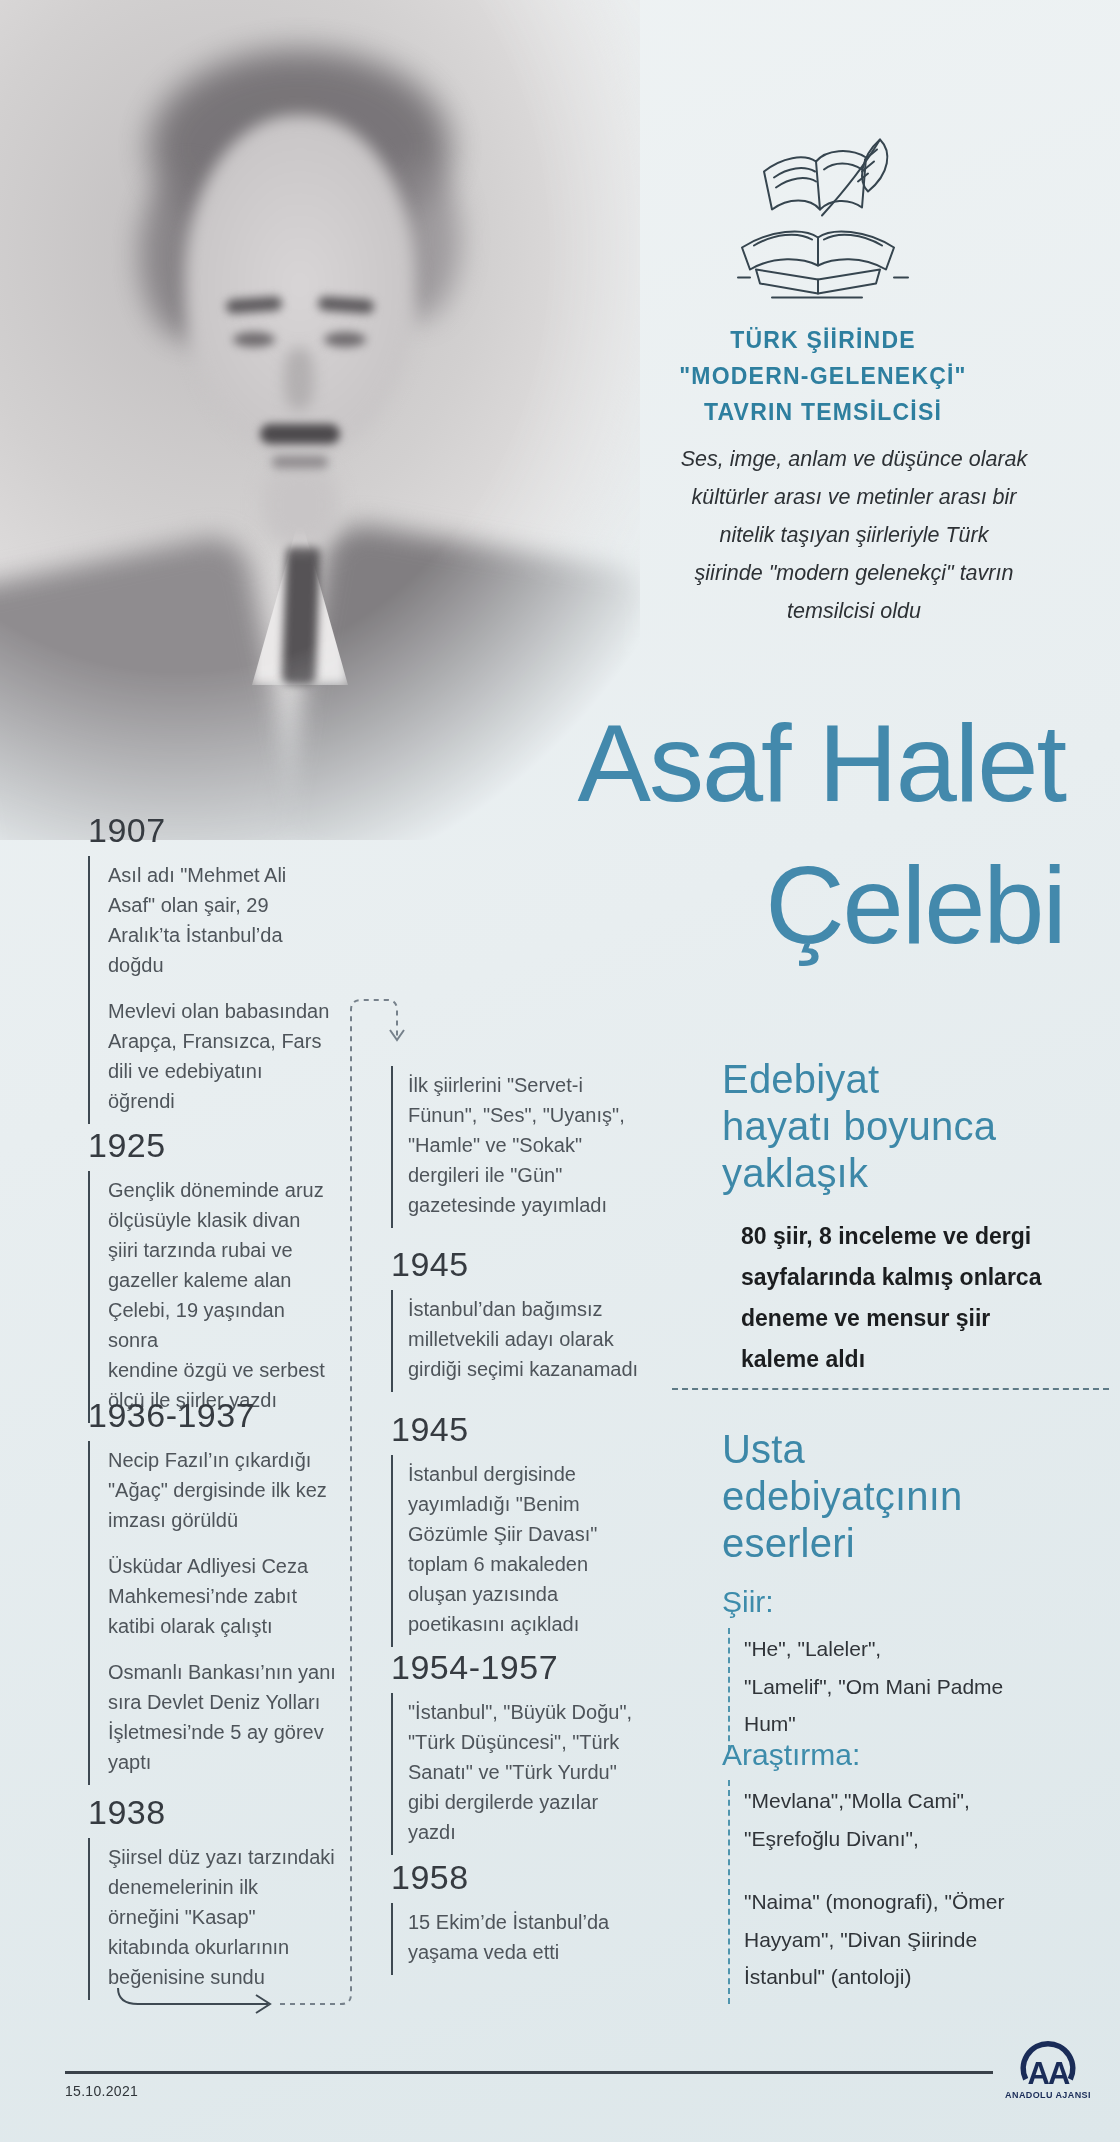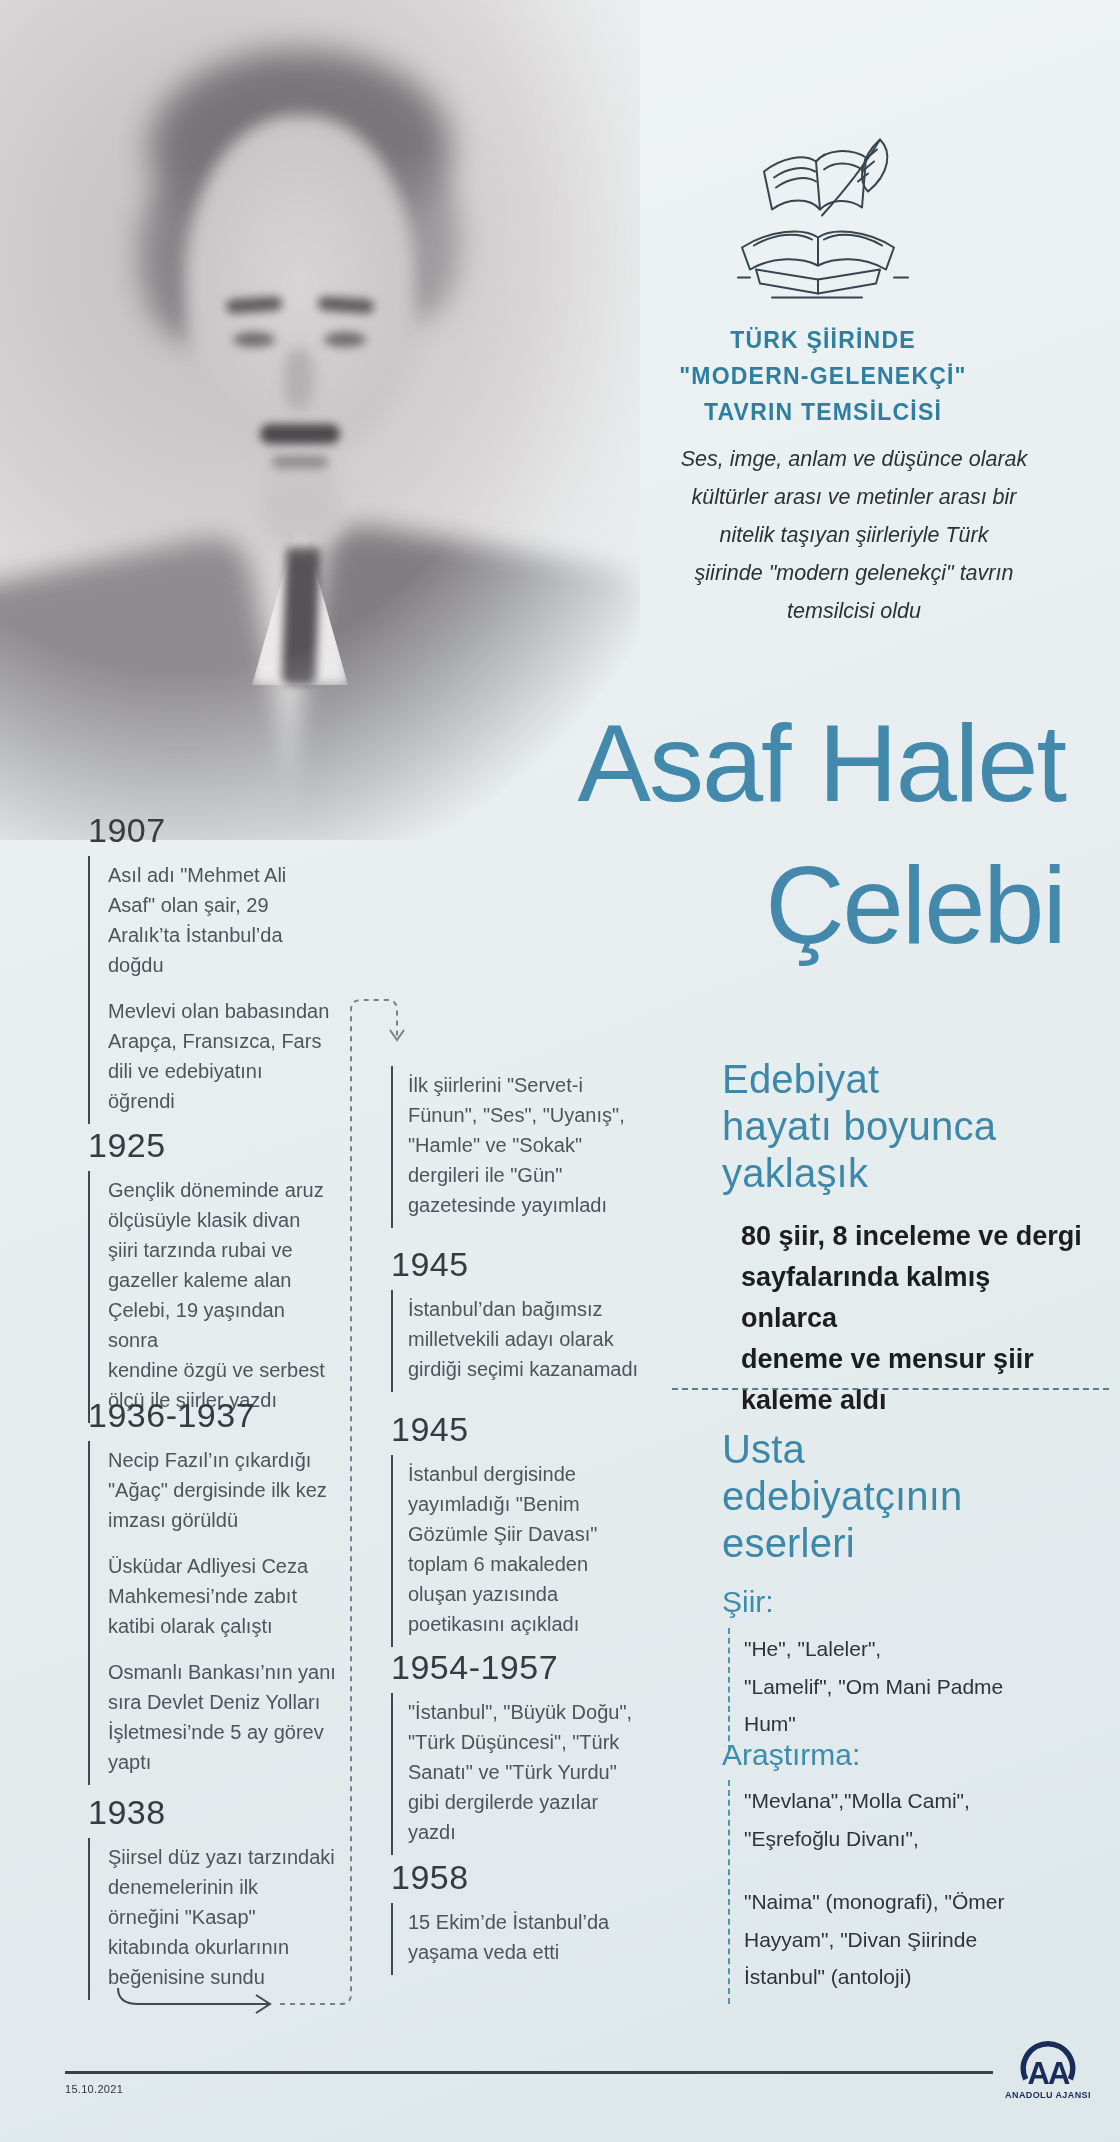--- a/index.html
+++ b/index.html
@@ -52,34 +52,34 @@
   #col-mid .tcontent{padding-left:15px;}
   .tpara{font-size:20px;line-height:30px;color:#4e545a;}
   .tpara + .tpara{margin-top:16px;}
   .connector{position:absolute;left:0;top:0;width:1120px;height:2142px;pointer-events:none;}
 
   
   .teal-heading{position:absolute;left:722px;width:400px;font-size:40px;line-height:47px;color:#3d88a8;letter-spacing:.2px;}
   #stat-heading{top:1056px;}
   #works-heading{top:1426px;}
   .stat-text{position:absolute;left:741px;top:1216px;width:350px;
-    font-size:27px;line-height:41px;font-weight:bold;color:#1b1d1f;}
+    font-size:23px;line-height:41px;font-weight:bold;color:#1b1d1f;}
   .divider{position:absolute;left:672px;top:1388px;width:437px;border-top:2px dashed #5e7a86;}
   .cat-label{position:absolute;left:722px;font-size:30px;line-height:34px;color:#3d8cab;}
   #poetry-label{top:1585px;}
   #research-label{top:1738px;}
   .works-list{position:absolute;left:728px;border-left:2px dashed #4f95ae;padding:2px 0 8px 14px;
     width:370px;font-size:21px;line-height:37.5px;color:#303439;}
   #poetry-list{top:1628px;}
   #research-list{top:1780px;}
   #research-list .ml + .ml{margin-top:26px;}
 
   
   .footer-line{position:absolute;left:65px;top:2071px;width:928px;height:3px;background:#3a424a;}
-  .date{position:absolute;left:65px;top:2083px;font-size:11px;color:#30353a;letter-spacing:.3px;}
+  .date{position:absolute;left:65px;top:2083px;font-size:14px;color:#30353a;letter-spacing:.3px;}
   .logo{position:absolute;left:1000px;top:2036px;width:96px;text-align:center;}
   .logo svg{display:block;margin:0 auto;width:62px;height:52px;}
   .logo-caption{font-size:9px;font-weight:bold;color:#1a2c58;letter-spacing:.4px;margin-top:2px;white-space:nowrap;}
 </style>
 </head>
 <body>
 
 <div class="canvas">
 
   <div class="photo">

